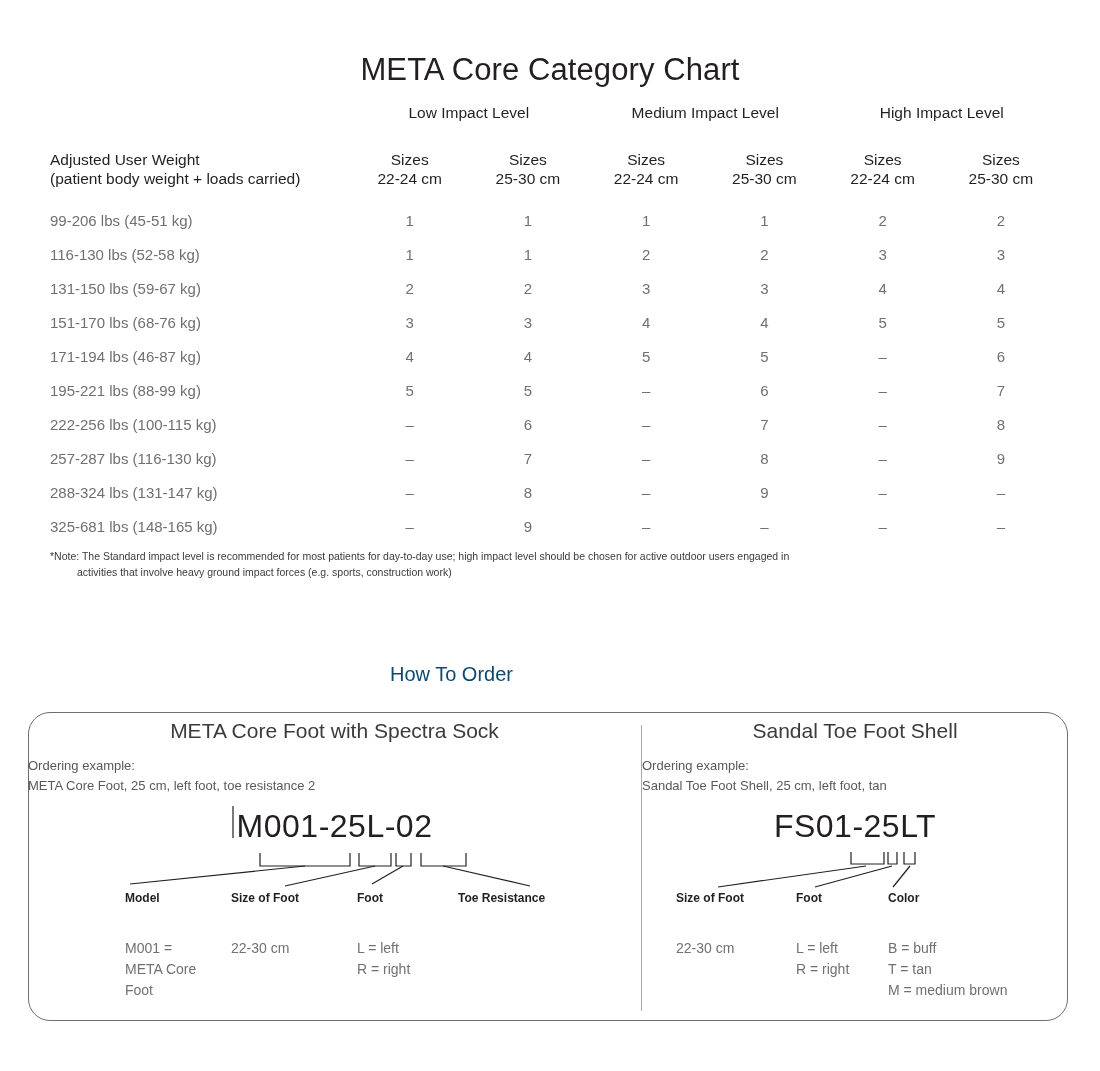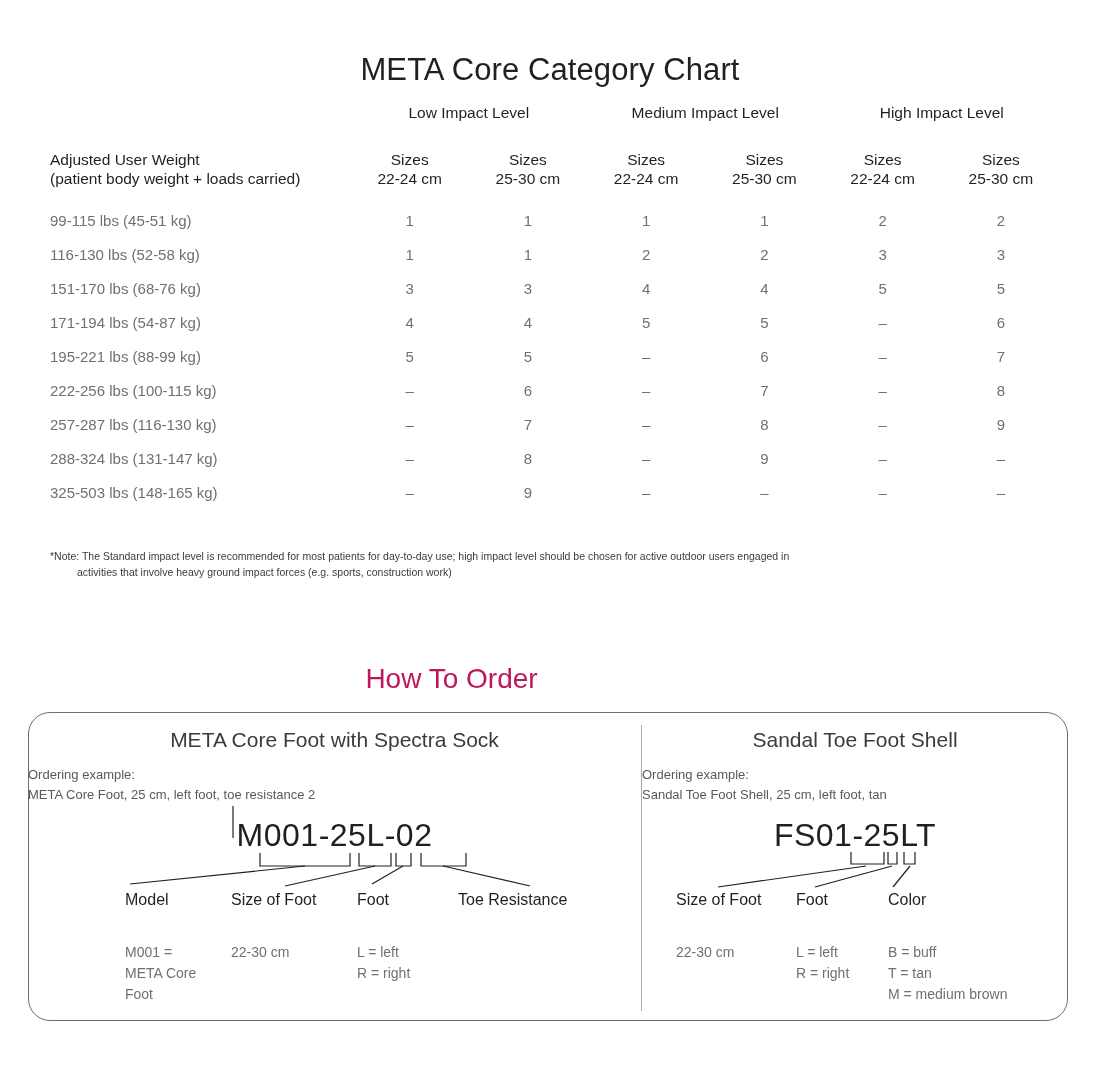--- a/index.html
+++ b/index.html
@@ -79,23 +79,23 @@
     line-height: 16px;
     color: #3c3b3c;
   }
   .note .l2 { padding-left: 7px; display: block; margin-left: 20px; }
 
   
   .order-title {
     position: absolute;
     left: 0; top: 663px; width: 903px;
     text-align: center;
-    font-size: 28px;
-    font-weight: 400;
-    color: #be185d;
+    font-size: 20px;
+    font-weight: 400;
+    color: #0c4a6e;
   }
   .order-box {
     position: absolute;
     left: 28px; top: 712px;
     width: 1040px; height: 309px;
     border: 1.4px solid #6d6e70;
     border-radius: 22px;
   }
   .order-divider {
     position: absolute;
@@ -106,21 +106,21 @@
 
   .panel { position: absolute; top: 712px; }
   .panel-left  { left: 28px;  width: 613px; }
   .panel-right { left: 642px; width: 426px; }
 
   .panel-title {
     text-align: center;
     font-size: 21px;
     font-weight: 400;
     color: #3b3b3d;
-    margin-top: 16px;
+    margin-top: 7px;
   }
   .order-eg {
     font-size: 13px;
     color: #58595b;
     margin-top: 13px;
     line-height: 20px;
   }
   .order-code {
     text-align: center;
     font-size: 32px;
@@ -129,23 +129,23 @@
     letter-spacing: 0.5px;
     margin-top: 12px;
   }
 
   
   .leader-svg { position: absolute; left: 0; top: 0; pointer-events: none; }
 
   
   .defs { position: absolute; }
   .def-head {
-    font-size: 16px;
-    color: #231f20;
-    font-weight: 400;
+    font-size: 12px;
+    color: #231f20;
+    font-weight: 700;
     white-space: nowrap;
   }
   .def-body {
     font-size: 14px;
     color: #6f7072;
     line-height: 21px;
     margin-top: 33px;
     white-space: nowrap;
   }
 </style>
@@ -199,48 +199,57 @@
           <span>22-24 cm</span>
         </td>
         <td>
           <span>Sizes</span><br>
           <span>25-30 cm</span>
         </td>
       </tr>
     </tbody>
     <tbody id="table-body">
         <tr class="data-row">
-          <td class="rowlabel">99-115 lbs (45-51 kg)</td>
+          <td class="rowlabel">99-206 lbs (45-51 kg)</td>
           <td>1</td>
           <td>1</td>
           <td>1</td>
           <td>1</td>
           <td>2</td>
           <td>2</td>
         </tr>
         <tr class="data-row">
           <td class="rowlabel">116-130 lbs (52-58 kg)</td>
           <td>1</td>
           <td>1</td>
           <td>2</td>
           <td>2</td>
           <td>3</td>
           <td>3</td>
         </tr>
         <tr class="data-row">
+          <td class="rowlabel">131-150 lbs (59-67 kg)</td>
+          <td>2</td>
+          <td>2</td>
+          <td>3</td>
+          <td>3</td>
+          <td>4</td>
+          <td>4</td>
+        </tr>
+        <tr class="data-row">
           <td class="rowlabel">151-170 lbs (68-76 kg)</td>
           <td>3</td>
           <td>3</td>
           <td>4</td>
           <td>4</td>
           <td>5</td>
           <td>5</td>
         </tr>
         <tr class="data-row">
-          <td class="rowlabel">171-194 lbs (54-87 kg)</td>
+          <td class="rowlabel">171-194 lbs (46-87 kg)</td>
           <td>4</td>
           <td>4</td>
           <td>5</td>
           <td>5</td>
           <td>–</td>
           <td>6</td>
         </tr>
         <tr class="data-row">
           <td class="rowlabel">195-221 lbs (88-99 kg)</td>
           <td>5</td>
@@ -271,21 +280,21 @@
         <tr class="data-row">
           <td class="rowlabel">288-324 lbs (131-147 kg)</td>
           <td>–</td>
           <td>8</td>
           <td>–</td>
           <td>9</td>
           <td>–</td>
           <td>–</td>
         </tr>
         <tr class="data-row">
-          <td class="rowlabel">325-503 lbs (148-165 kg)</td>
+          <td class="rowlabel">325-681 lbs (148-165 kg)</td>
           <td>–</td>
           <td>9</td>
           <td>–</td>
           <td>–</td>
           <td>–</td>
           <td>–</td>
         </tr>
       </tbody>
   </table>
 

